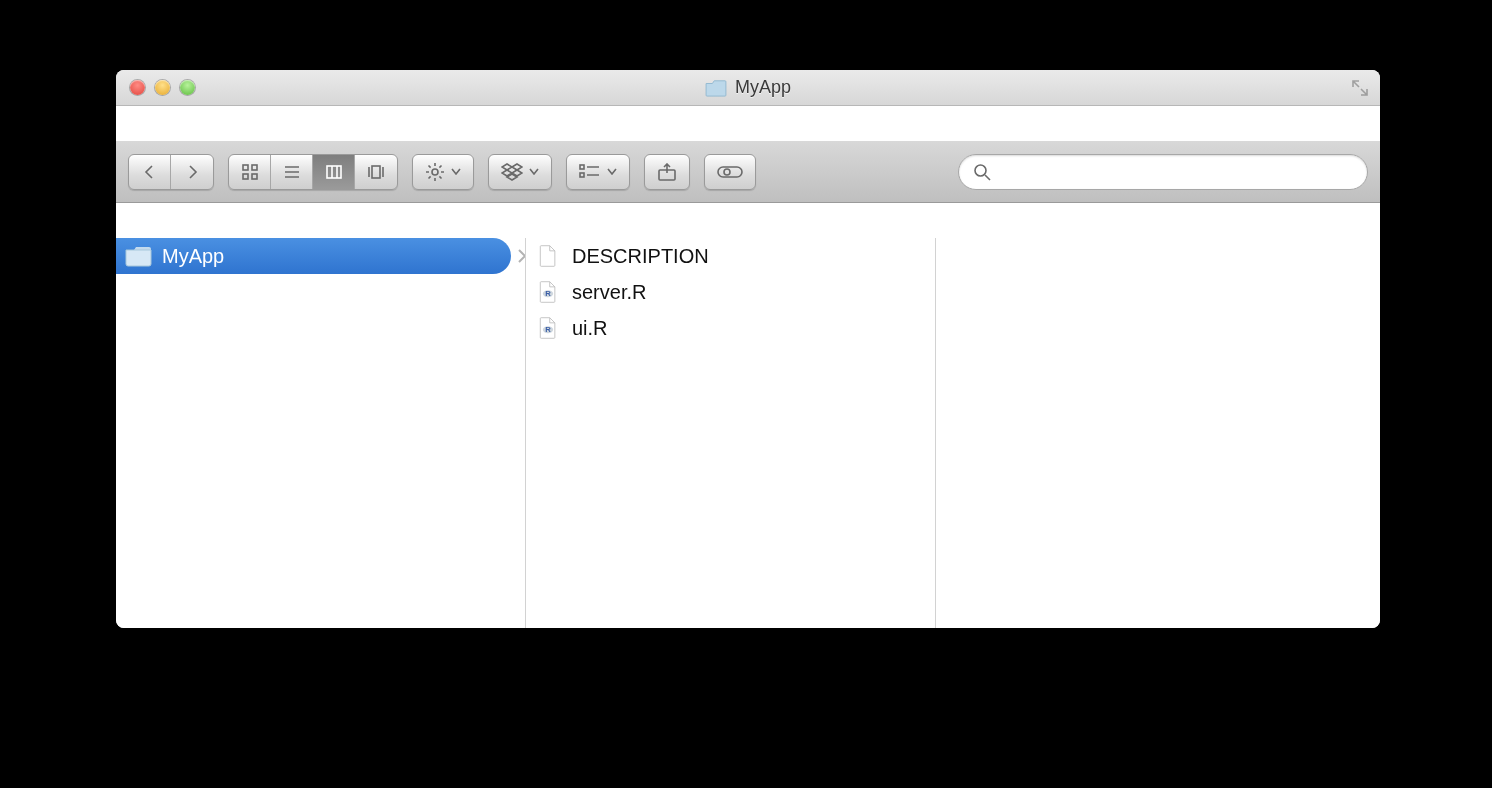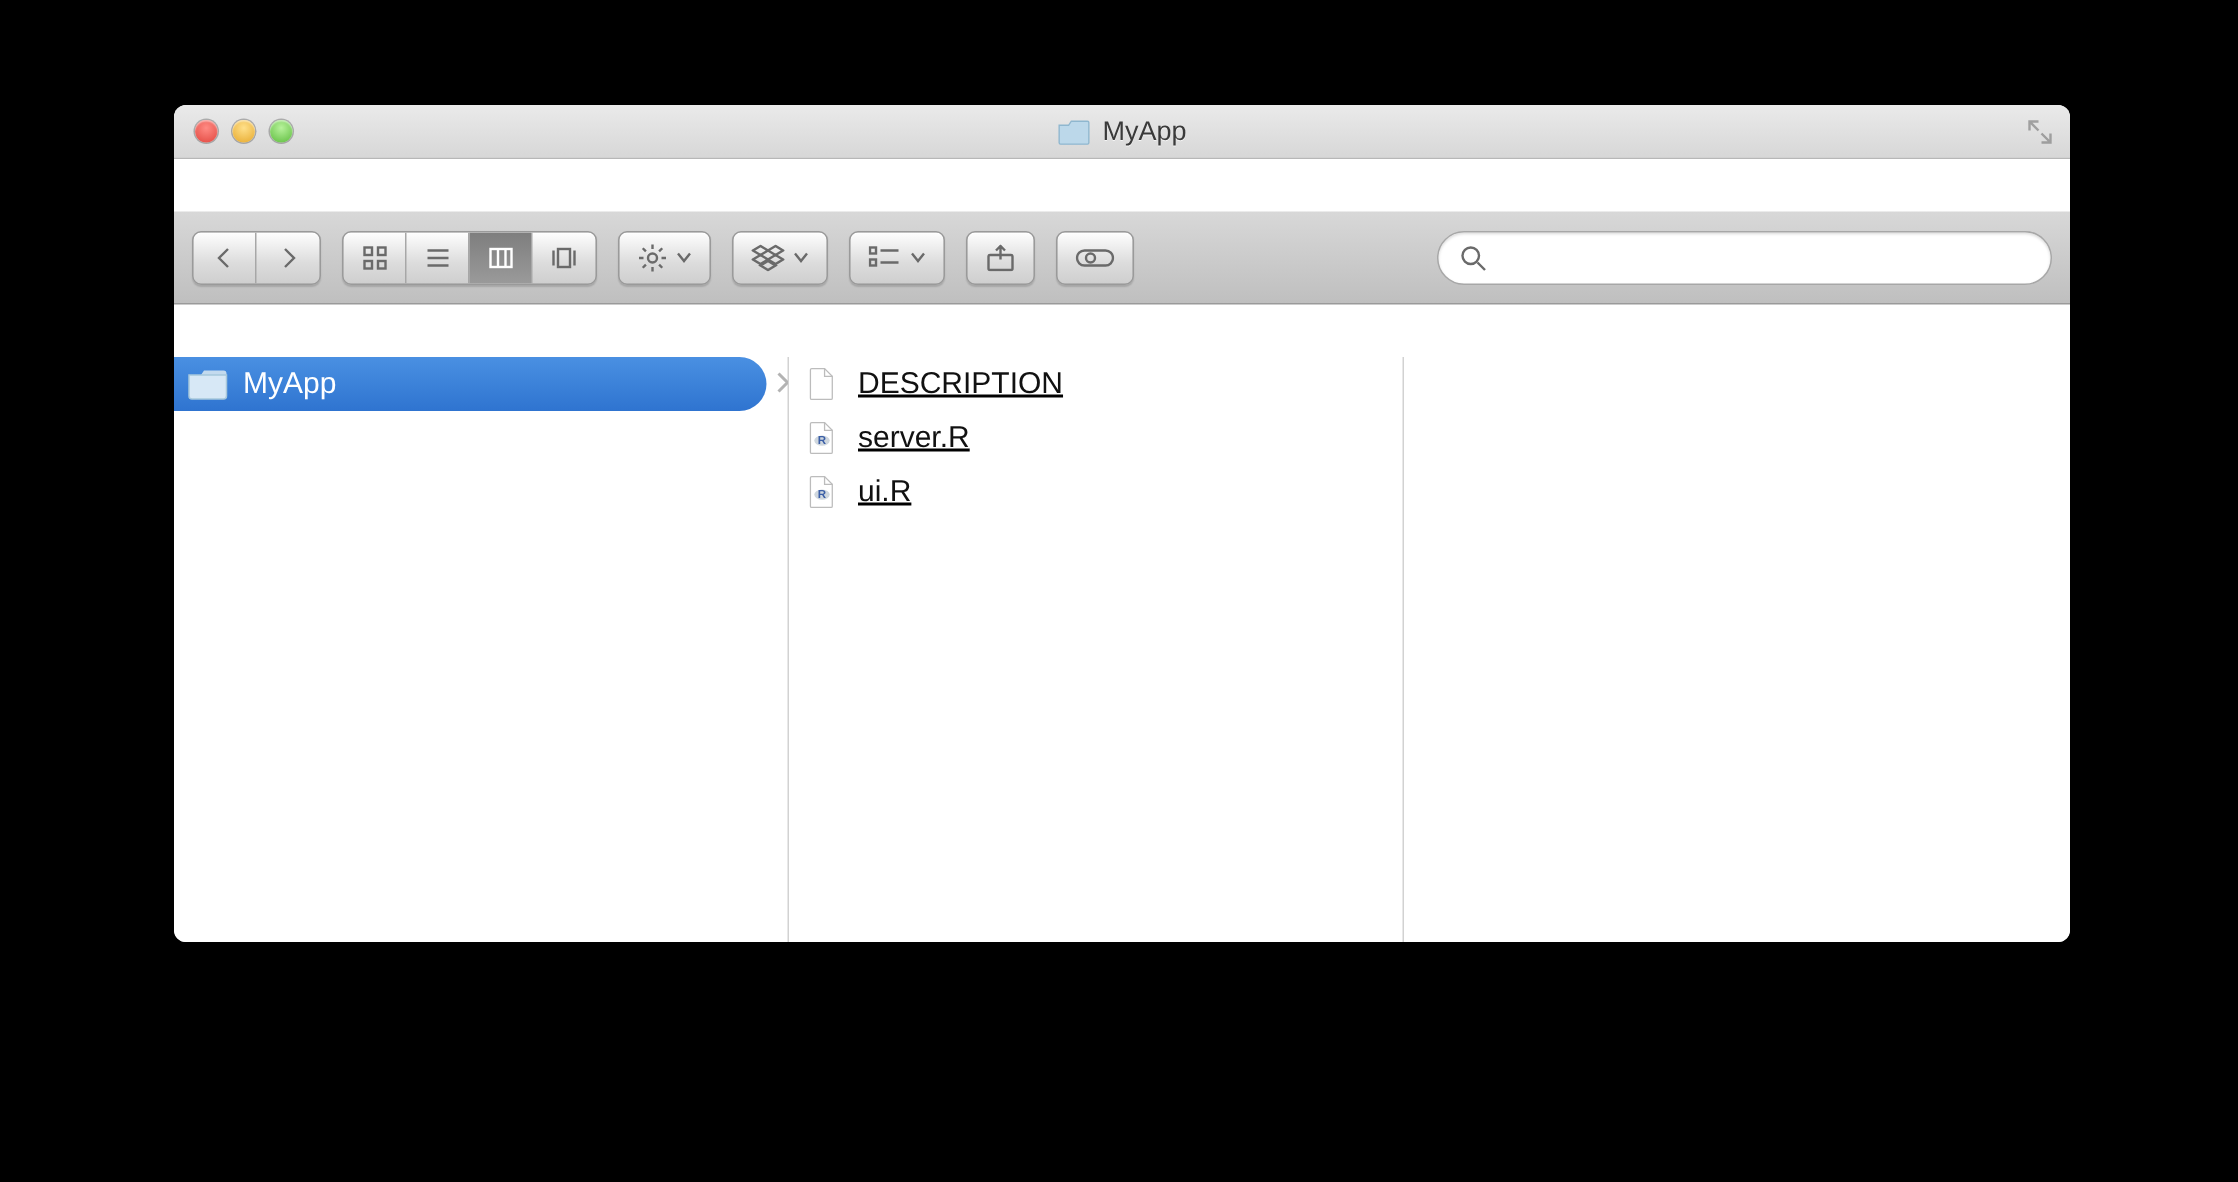--- a/index.html
+++ b/index.html
@@ -131,21 +131,21 @@
   .columns {
     flex: 1;
     display: flex;
     background: #fff;
   }
   .col {
     border-right: 1px solid #d2d2d2;
     overflow: auto;
   }
   .col:nth-child(1) { width: 410px; }
-  .col:nth-child(2) { width: 410px; text-decoration: underline; }
+  .col:nth-child(2) { width: 410px; }
   .col:nth-child(3) { flex: 1; border-right: none; }
 
   .row {
     height: 36px;
     display: flex; align-items: center;
     padding: 0 10px 0 8px;
     gap: 10px;
     font-size: 20px;
     color: #111;
     position: relative;

